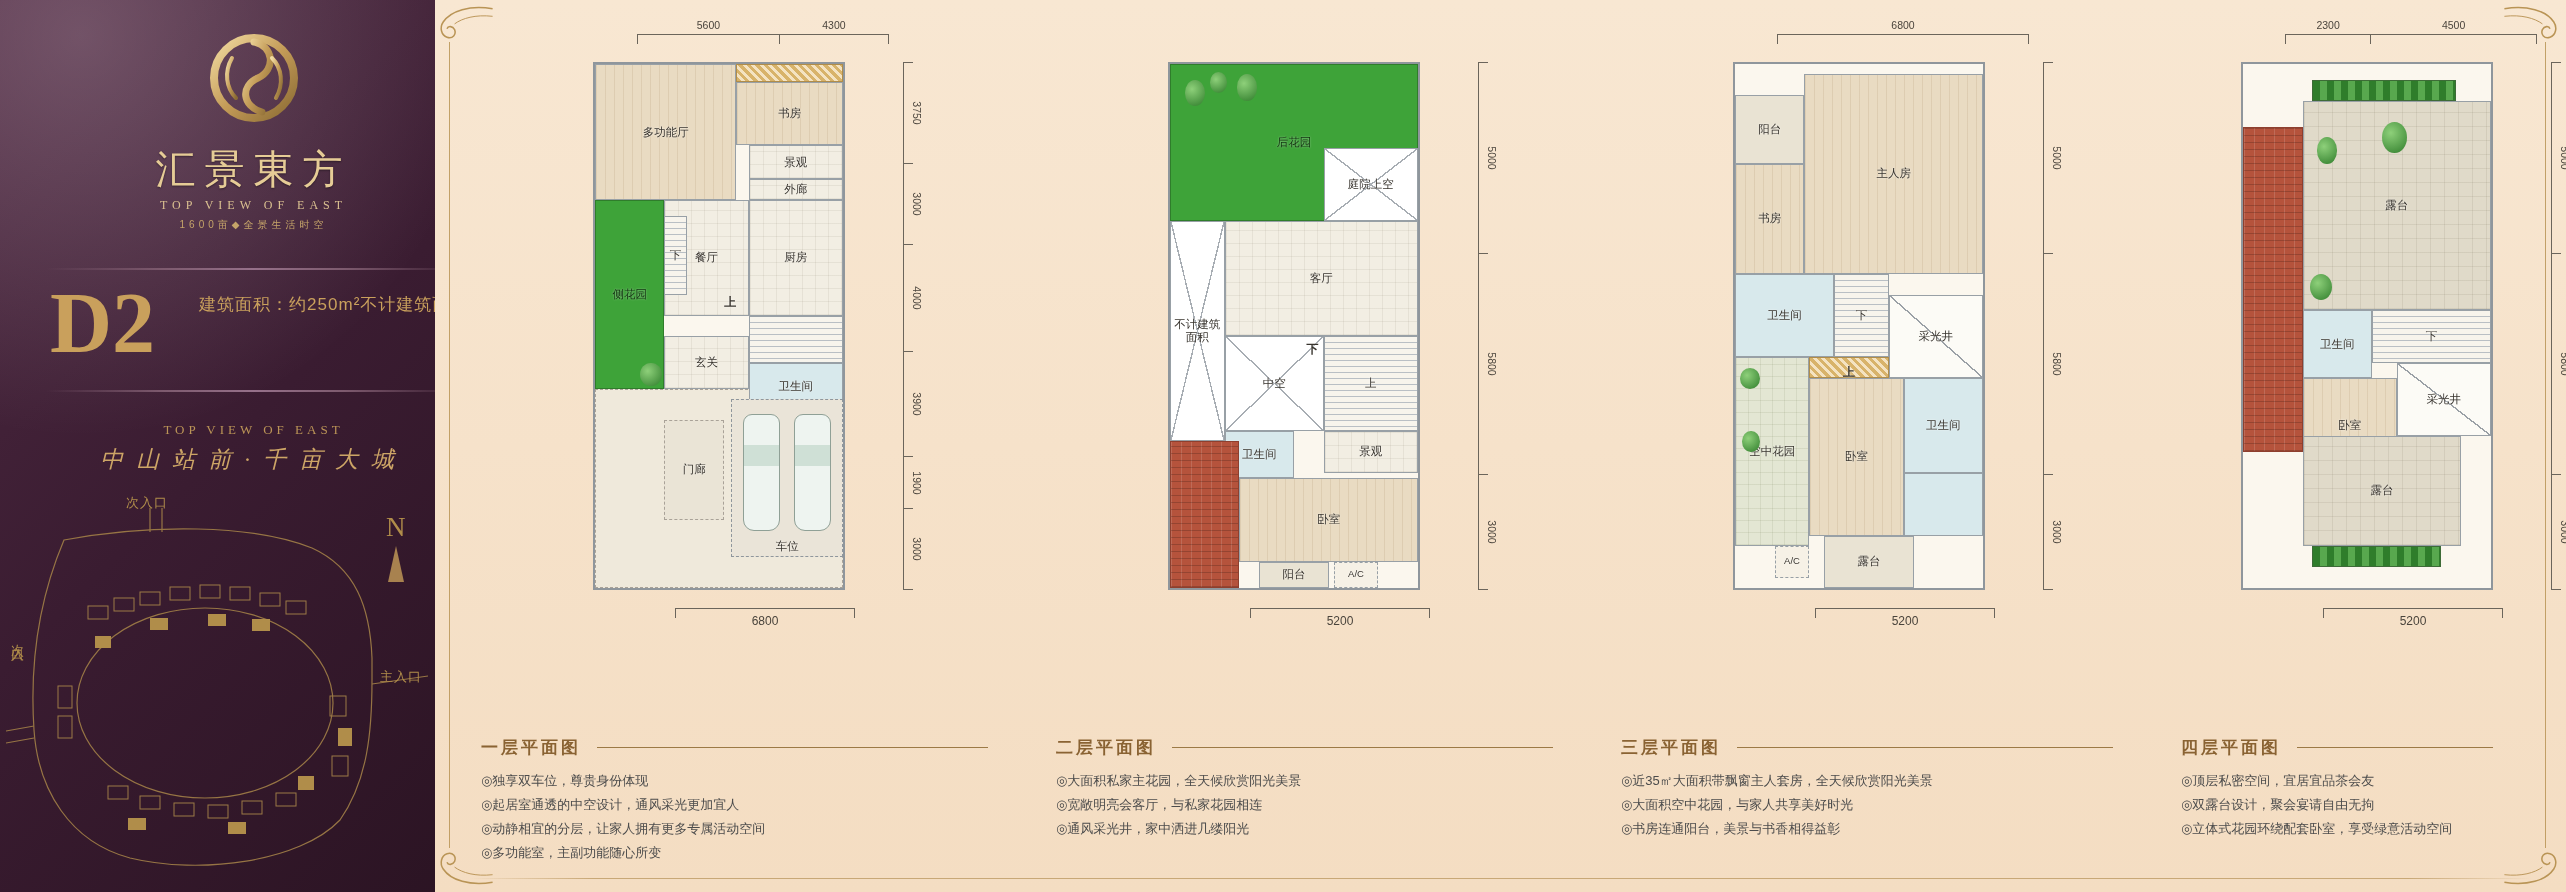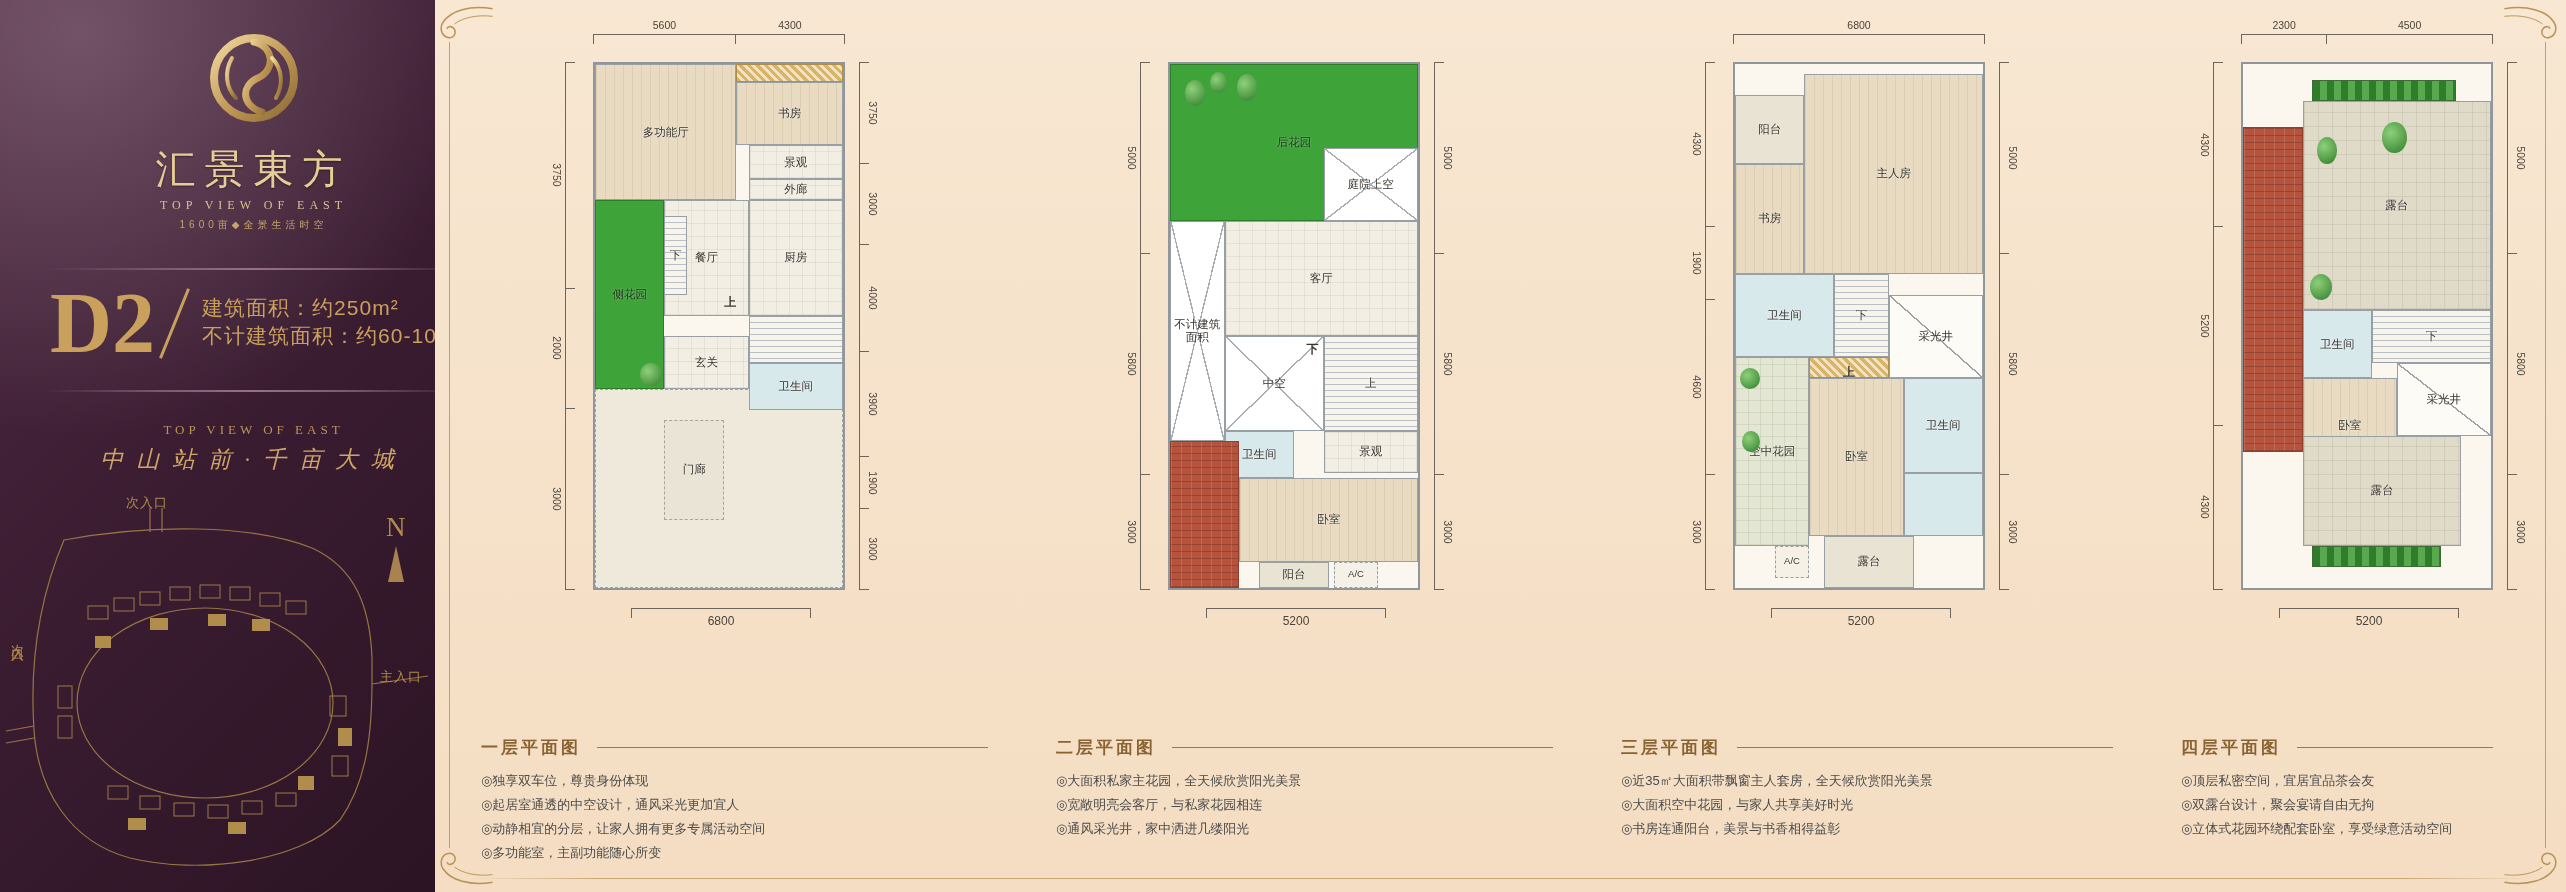--- a/index.html
+++ b/index.html
@@ -18,22 +18,22 @@
   .brand-en{top:198px;width:100%;text-align:center;font-family:"Liberation Serif","DejaVu Serif",serif;
     font-size:12px;letter-spacing:5px;color:#dbc191;}
   .tagline{top:218px;width:100%;text-align:center;font-size:10px;letter-spacing:4px;color:#c5a469;}
   .sb-div{left:9%;width:82%;height:2px;
     background:linear-gradient(90deg,transparent,#7d5a6e 28%,#96718a 50%,#7d5a6e 72%,transparent);}
   .sb-div-1{top:268px;} .sb-div-2{top:390px;}
   .unit-row{top:284px;left:50px;right:24px;display:flex;align-items:stretch;}
   .unit-code{font-family:"Liberation Serif","DejaVu Serif",serif;font-weight:bold;
     font-size:86px;line-height:.92;color:#c9a05c;}
   .unit-slash{width:3px;background:#c9a05c;transform:rotate(22deg);margin:2px 26px 2px 18px;}
-  .unit-info{display:flex;flex-direction:column;justify-content:center;
-    padding:9px 0 12px;color:#c9a05c;font-size:21px;letter-spacing:1px;white-space:nowrap;}
+  .unit-info{display:flex;flex-direction:row;justify-content:center;
+    padding:9px 0 12px;color:#c9a05c;font-size:17px;letter-spacing:1px;white-space:nowrap;}
   .slogan-en{top:422px;width:100%;text-align:center;color:#bb9457;font-size:13px;letter-spacing:4px;
     font-family:"Liberation Serif","DejaVu Serif",serif;}
   .slogan-cn{top:444px;width:100%;text-align:center;color:#cda566;font-size:23px;letter-spacing:13px;
     font-family:"Liberation Serif","DejaVu Serif",serif;font-style:italic;}
   .map{top:488px;left:0;width:435px;height:404px;}
   .map svg{position:absolute;inset:0;}
   .map-label{position:absolute;color:#b08d4a;font-size:13px;letter-spacing:1px;}
   .entry-top{left:126px;top:6px;}
   .entry-left{left:8px;top:146px;writing-mode:vertical-rl;letter-spacing:3px;}
   .entry-main{left:380px;top:180px;}
@@ -54,21 +54,21 @@
   .fl-bl{left:2px;bottom:4px;transform:scaleY(-1);} .fl-br{right:6px;bottom:4px;transform:scale(-1,-1);}
 
   .plans{position:absolute;left:24px;top:8px;right:20px;display:flex;}
   .plan-col{position:relative;flex:none;}
   .plan-col:nth-child(1){width:575px;} .plan-col:nth-child(2){width:565px;}
   .plan-col:nth-child(3){width:560px;} .plan-col:nth-child(4){width:380px;}
   .plan-figure{position:relative;height:702px;width:340px;margin-left:86px;}
   .plan-col:nth-child(4) .plan-figure{margin-left:34px;}
 
   
-  .rail{position:absolute;display:flex;}
+  .rail{position:absolute;display:flex;margin-left:44px;}
   .rail .seg{position:relative;}
   .dim{font-size:10.5px;color:#4a443c;white-space:nowrap;}
   .rail-top{left:48px;top:26px;width:252px;height:10px;border-top:1px solid #6b655b;}
   .rail-top .seg{border-left:1px solid #6b655b;height:9px;}
   .rail-top .seg:last-child{border-right:1px solid #6b655b;}
   .rail-top .dim{position:absolute;top:-16px;left:50%;transform:translateX(-50%);}
   .rail-bottom{left:86px;top:600px;width:180px;height:10px;border-top:1px solid #6b655b;}
   .rail-bottom .seg{border-left:1px solid #6b655b;height:9px;}
   .rail-bottom .seg:last-child{border-right:1px solid #6b655b;}
   .rail-bottom .dim{position:absolute;top:5px;left:50%;transform:translateX(-50%);font-size:12px;}
@@ -323,20 +323,25 @@
             <div class="room t-tile" style="left: 28%; top: 52%; width: 34%; height: 10%;">
               <span class="room-label">玄关</span>
             </div>
             <div class="room t-bath" style="left: 62%; top: 57%; width: 38%; height: 9%;">
               <span class="room-label">卫生间</span>
             </div>
             <div class="room t-tree" style="left: 18%; top: 57%; width: 9%; height: 4.5%;"></div>
             <div class="room t-porch" style="left: 28%; top: 68%; width: 24%; height: 19%;">
               <span class="room-label">门廊</span>
             </div>
+            <div class="room t-parking" style="left: 55%; top: 64%; width: 45%; height: 30%;">
+              <span class="room-label">车位</span>
+              <div class="car c0"></div>
+              <div class="car c1"></div>
+            </div>
           </div>
       </div>
       <div class="plan-caption">
         <div class="cap-row">
           <span class="cap-title">一层平面图</span>
           <span class="cap-line"></span>
         </div>
         <ul class="cap-list">
             <li>◎独享双车位，尊贵身份体现</li>
             <li>◎起居室通透的中空设计，通风采光更加宜人</li>

